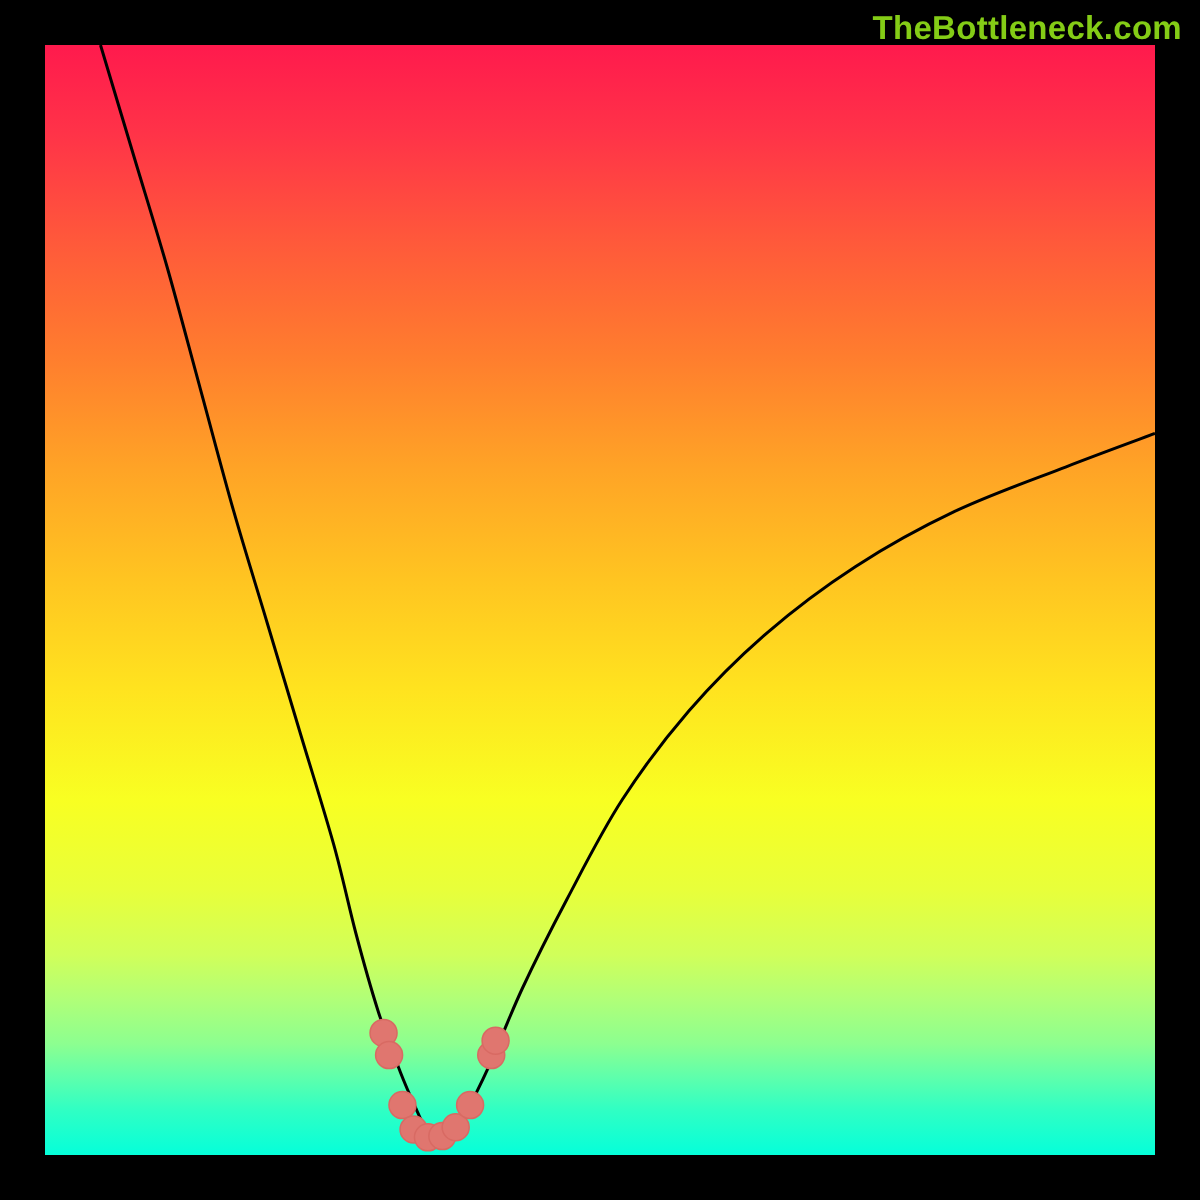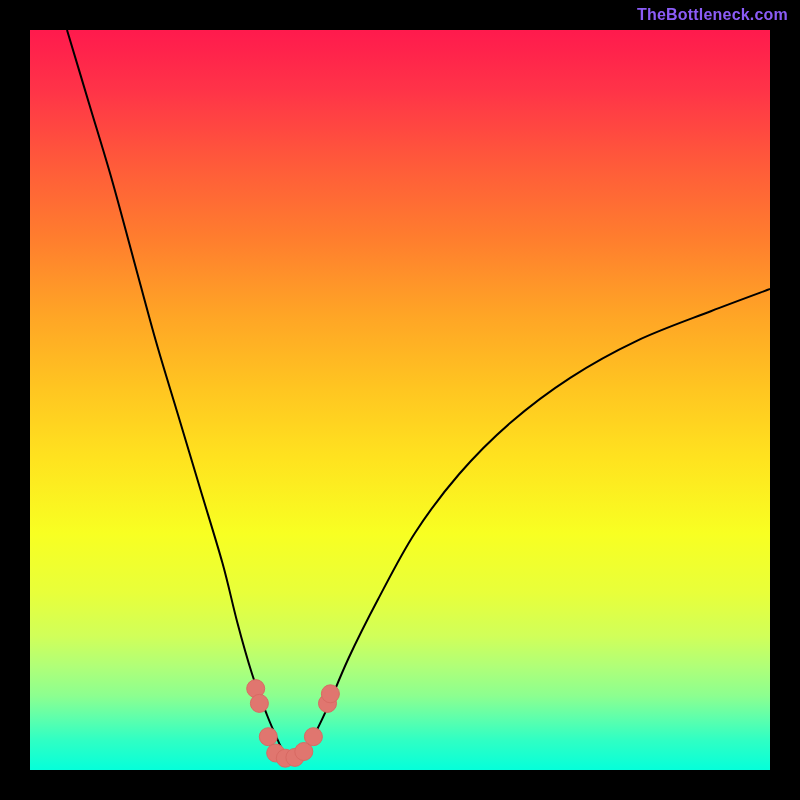--- a/index.html
+++ b/index.html
@@ -39,23 +39,23 @@
       #8cff90 90%,
       #5effac 93%,
       #2fffc4 96%,
       #05ffda 100%);
   }
   .watermark {
     position: absolute;
     top: 6px;
     right: 12px;
     font-family: Arial, Helvetica, sans-serif;
-    font-size: 16px;
+    font-size: 22px;
     font-weight: 600;
-    color: #8b5cf6;
+    color: #84cc16;
     letter-spacing: 0.2px;
   }
   svg.curve {
     position: absolute;
     left: 0;
     top: 0;
     width: 740px;
     height: 740px;
   }
 </style>

